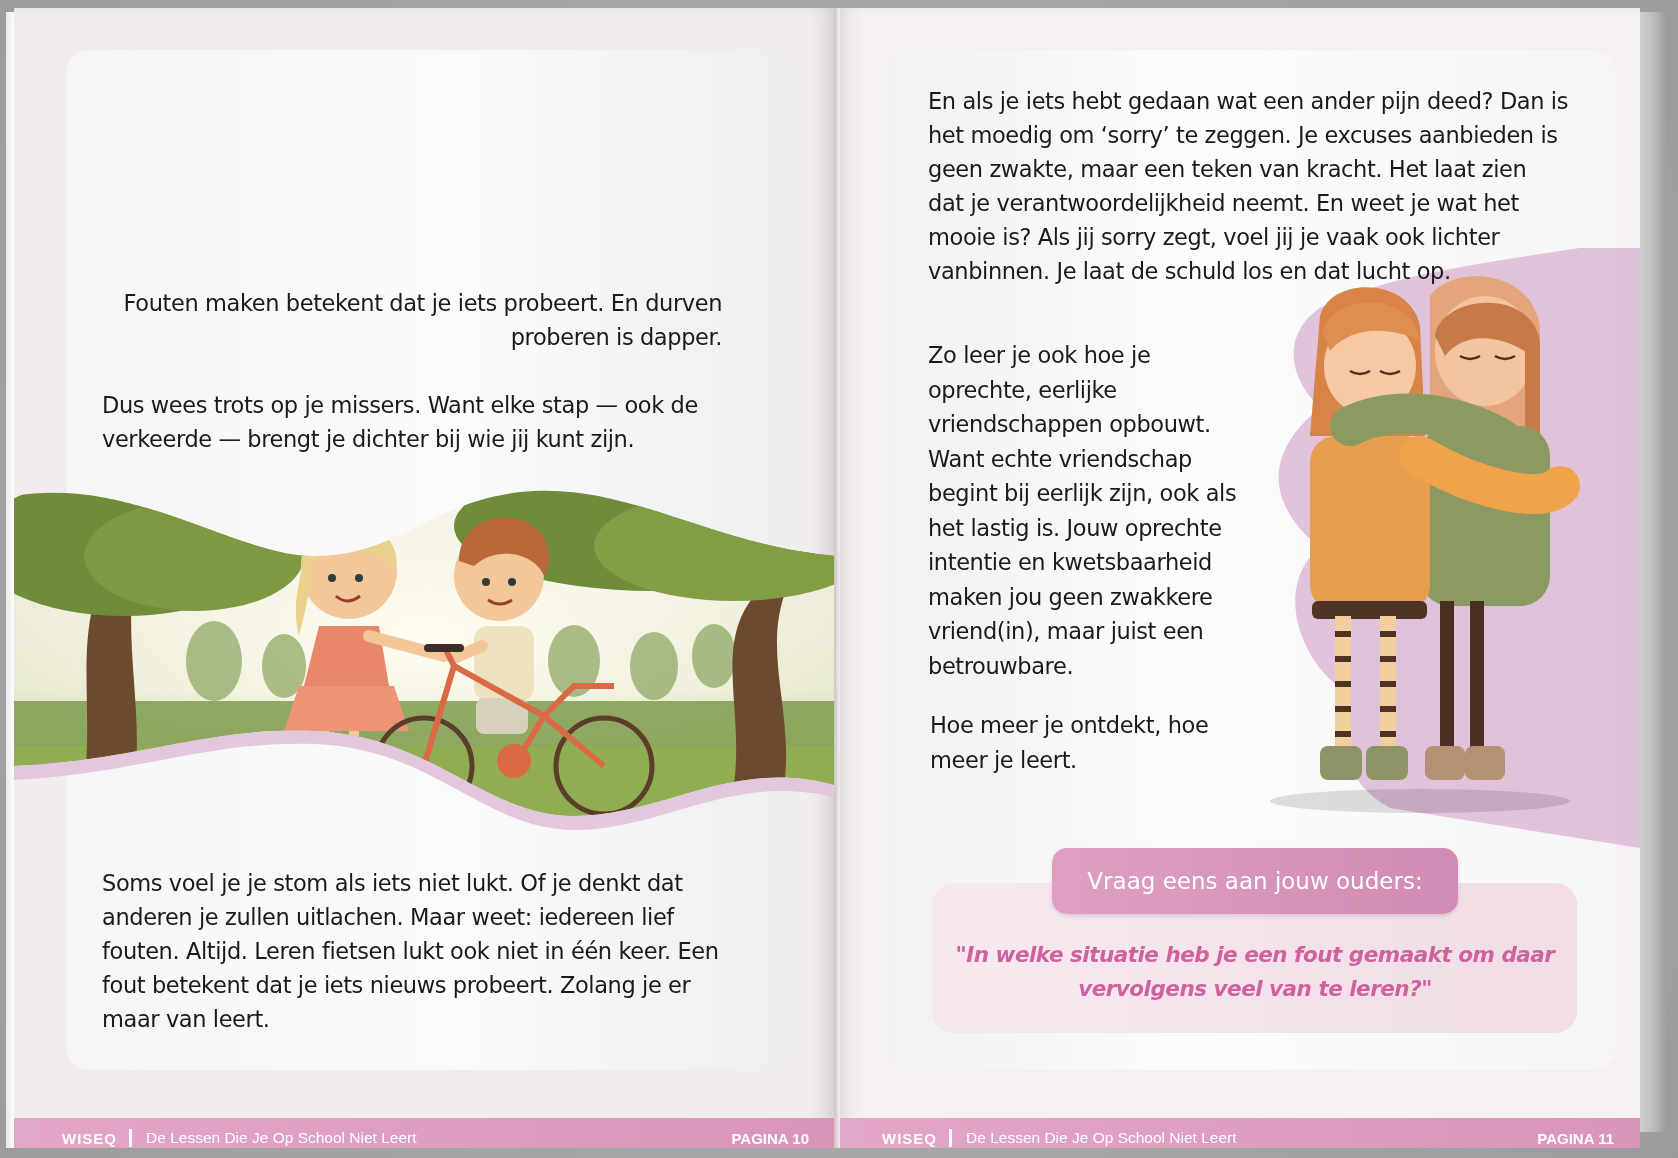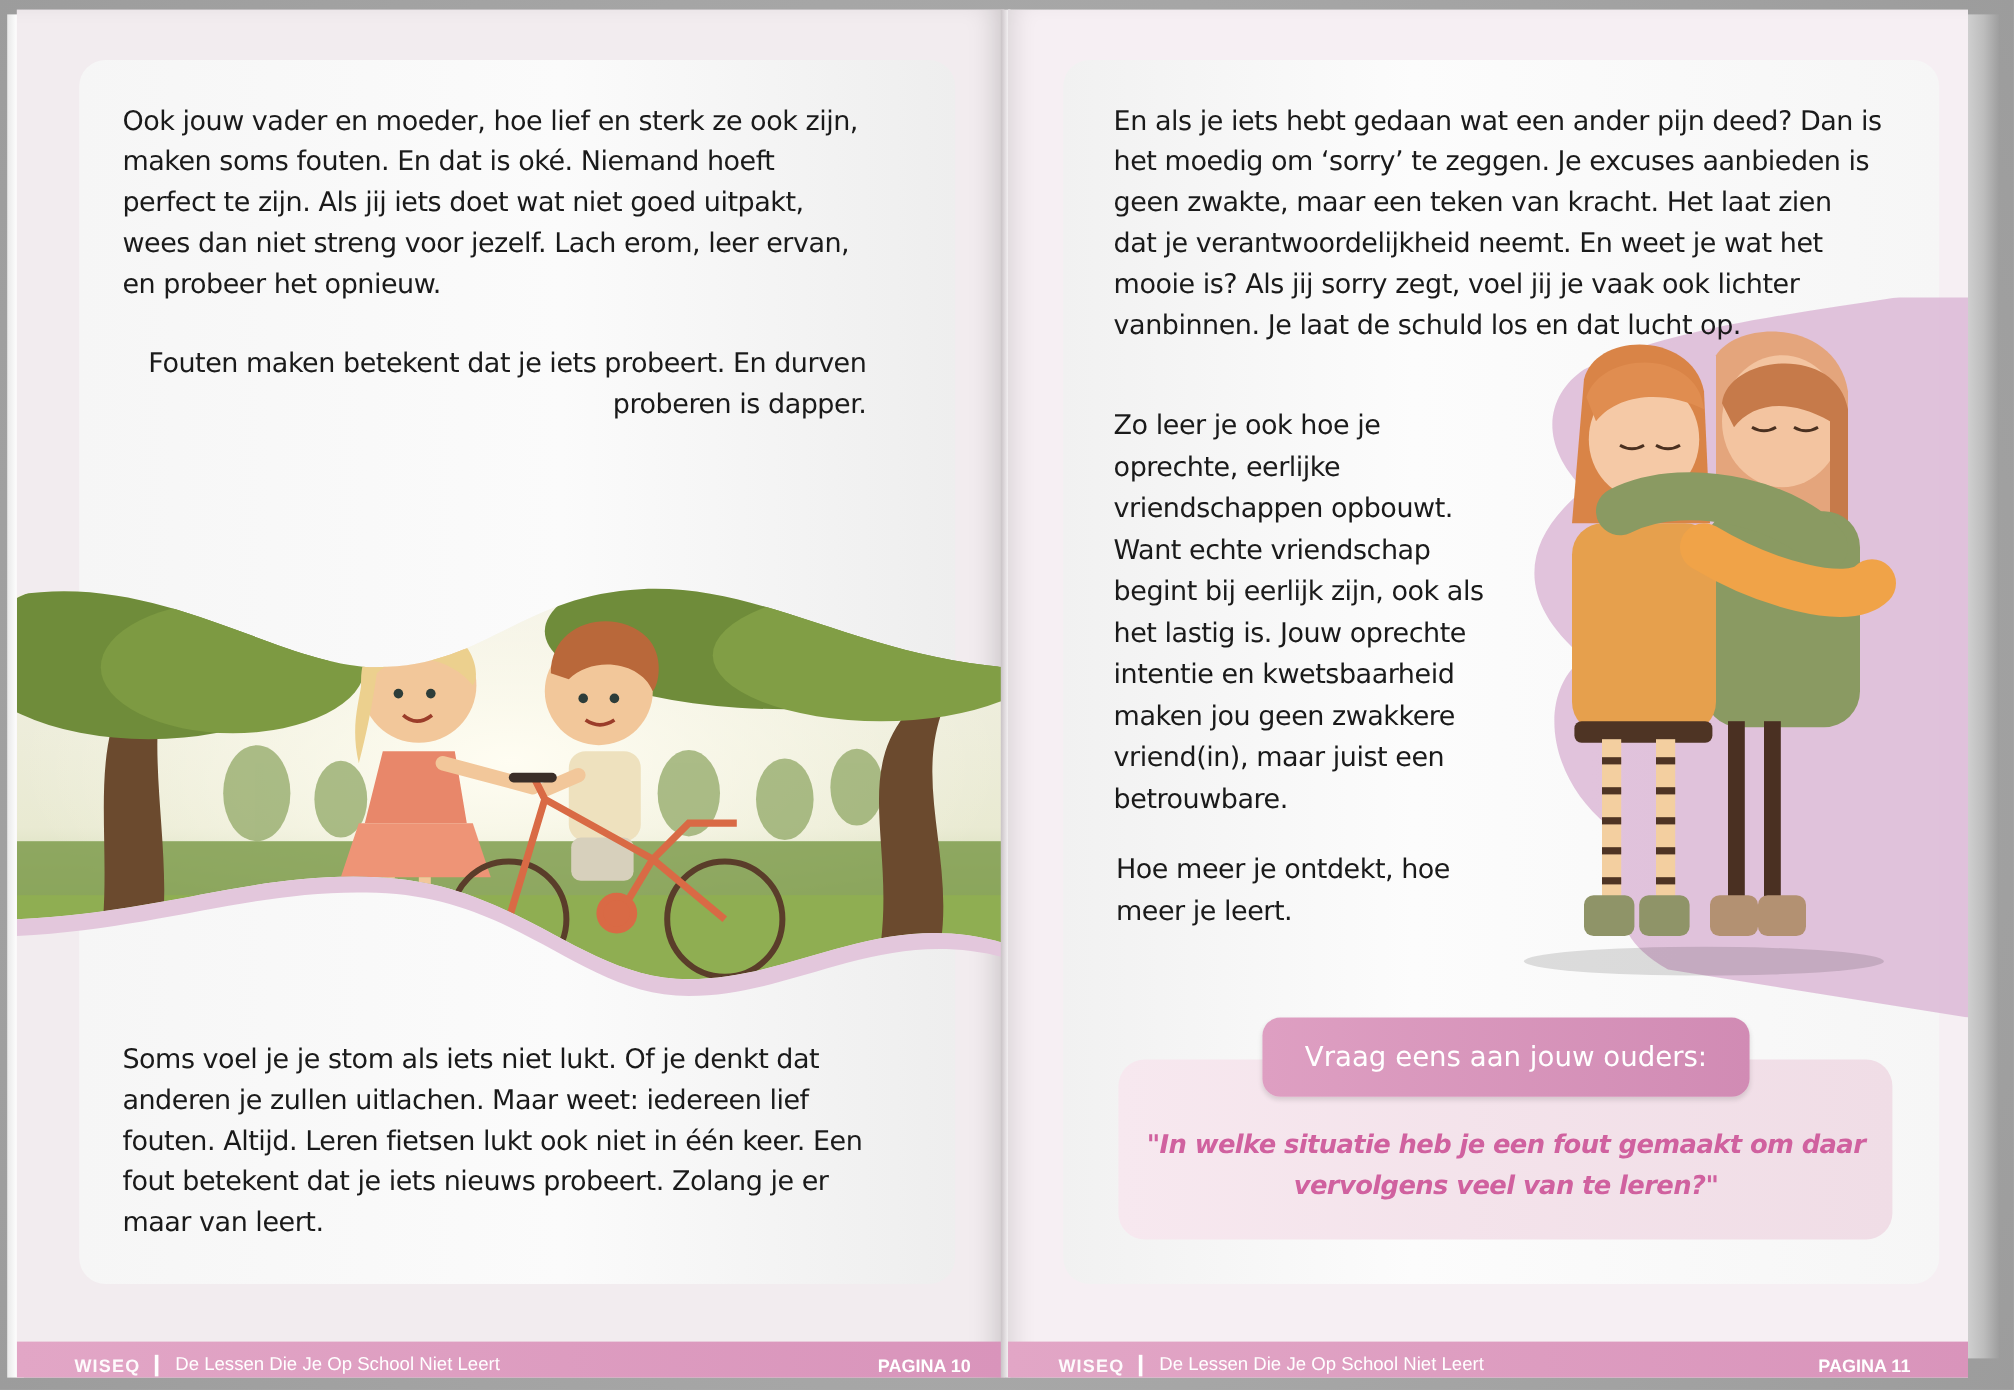--- a/index.html
+++ b/index.html
@@ -57,21 +57,21 @@
     font-family: "Liberation Sans", sans-serif;
     padding-left: 20px;
   }
   .left .footer { top: 1110px; }
   .right .footer { top: 1110px; }
   .footer .brand { font-weight: bold; font-size: 15px; letter-spacing: 1px; margin-left: 28px; opacity: 0.95; }
   .footer .sep { width: 3px; height: 18px; background: #fff; margin: 0 14px 0 12px; }
   .footer .title { font-size: 15.5px; }
   .footer .pagenum { margin-left: auto; margin-right: 28px; font-weight: bold; font-size: 15px; }
   .right .footer .brand { margin-left: 22px; }
-  .right .footer .pagenum { margin-right: 48px; }
+  .right .footer .pagenum { margin-right: 26px; }
   .ask-box {
     position: absolute; left: 92px; top: 875px; width: 645px; height: 150px;
     background: linear-gradient(90deg, #f7e8ef 0%, #f0dde6 100%);
     border-radius: 22px;
   }
   .ask-tab {
     position: absolute; left: 212px; top: 840px; width: 406px; height: 66px;
     background: linear-gradient(90deg, #de9fc2, #d18bb4);
     border-radius: 15px; color: #fff; display: flex; align-items: center; justify-content: center;
     font-family: "DejaVu Sans", sans-serif; font-size: 23px; box-shadow: 0 2px 4px rgba(0,0,0,0.12);
@@ -84,22 +84,22 @@
 </style>
 </head>
 <body>
 
 <div class="spread">
   <div class="page-edge-left"></div>
 
   <div class="page left">
     <div class="card"></div>
 
-    <p class="para" style="left:88px; top:76px; width:620px;">Ook jouw vader en moeder, hoe lief en sterk ze ook zijn, maken soms fouten. En dat is oké. Niemand hoeft perfect te zijn. Als jij iets doet wat niet goed uitpakt, wees dan niet streng voor jezelf. Lach erom, leer ervan, en probeer het opnieuw.</p>
     <p class="para" style="left:88px; top:278px; width:620px;text-align:right;">Fouten maken betekent dat je iets probeert. En durven proberen is dapper.</p>
+    <p class="para" style="left:88px; top:380px; width:620px;">Dus wees trots op je missers. Want elke stap — ook de verkeerde — brengt je dichter bij wie jij kunt zijn.</p>
 
     <svg class="illustration-left" viewBox="0 0 823 370" preserveAspectRatio="none">
       <defs>
         <linearGradient id="sky" x1="0" y1="0" x2="0" y2="1">
           <stop offset="0" stop-color="#f3f1e6"></stop>
           <stop offset="0.55" stop-color="#e9ead2"></stop>
           <stop offset="1" stop-color="#9bb56a"></stop>
         </linearGradient>
         <radialGradient id="glow" cx="0.5" cy="0.4" r="0.5">
           <stop offset="0" stop-color="#fffdf2"></stop>

